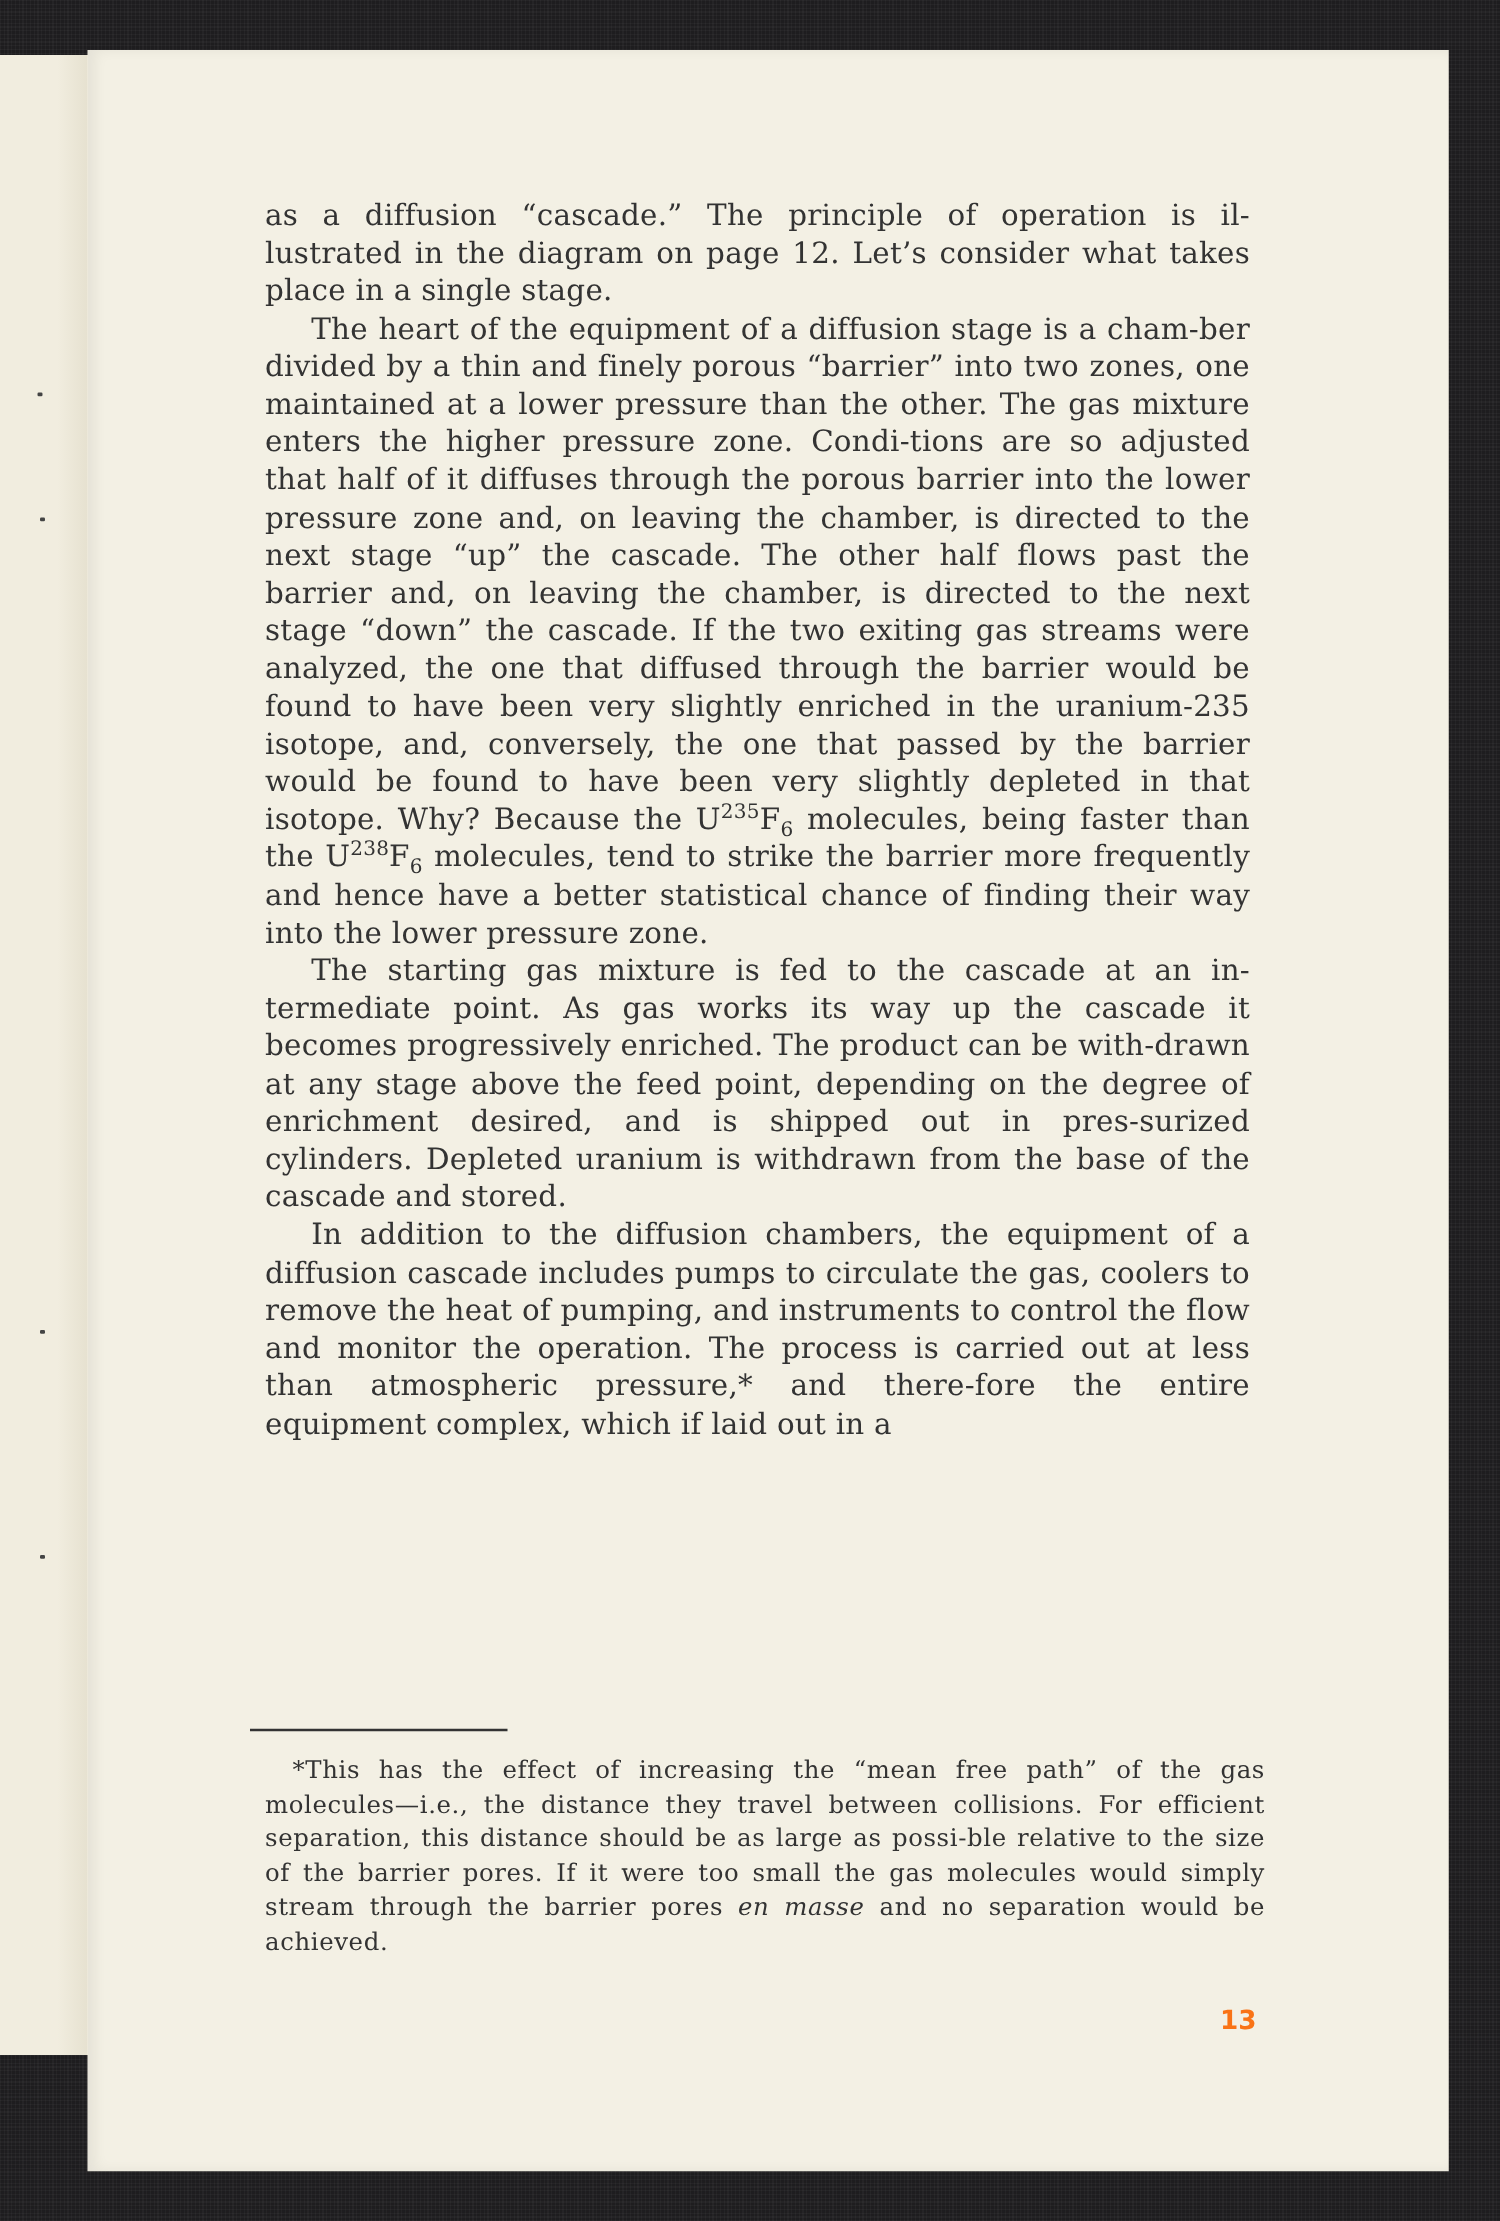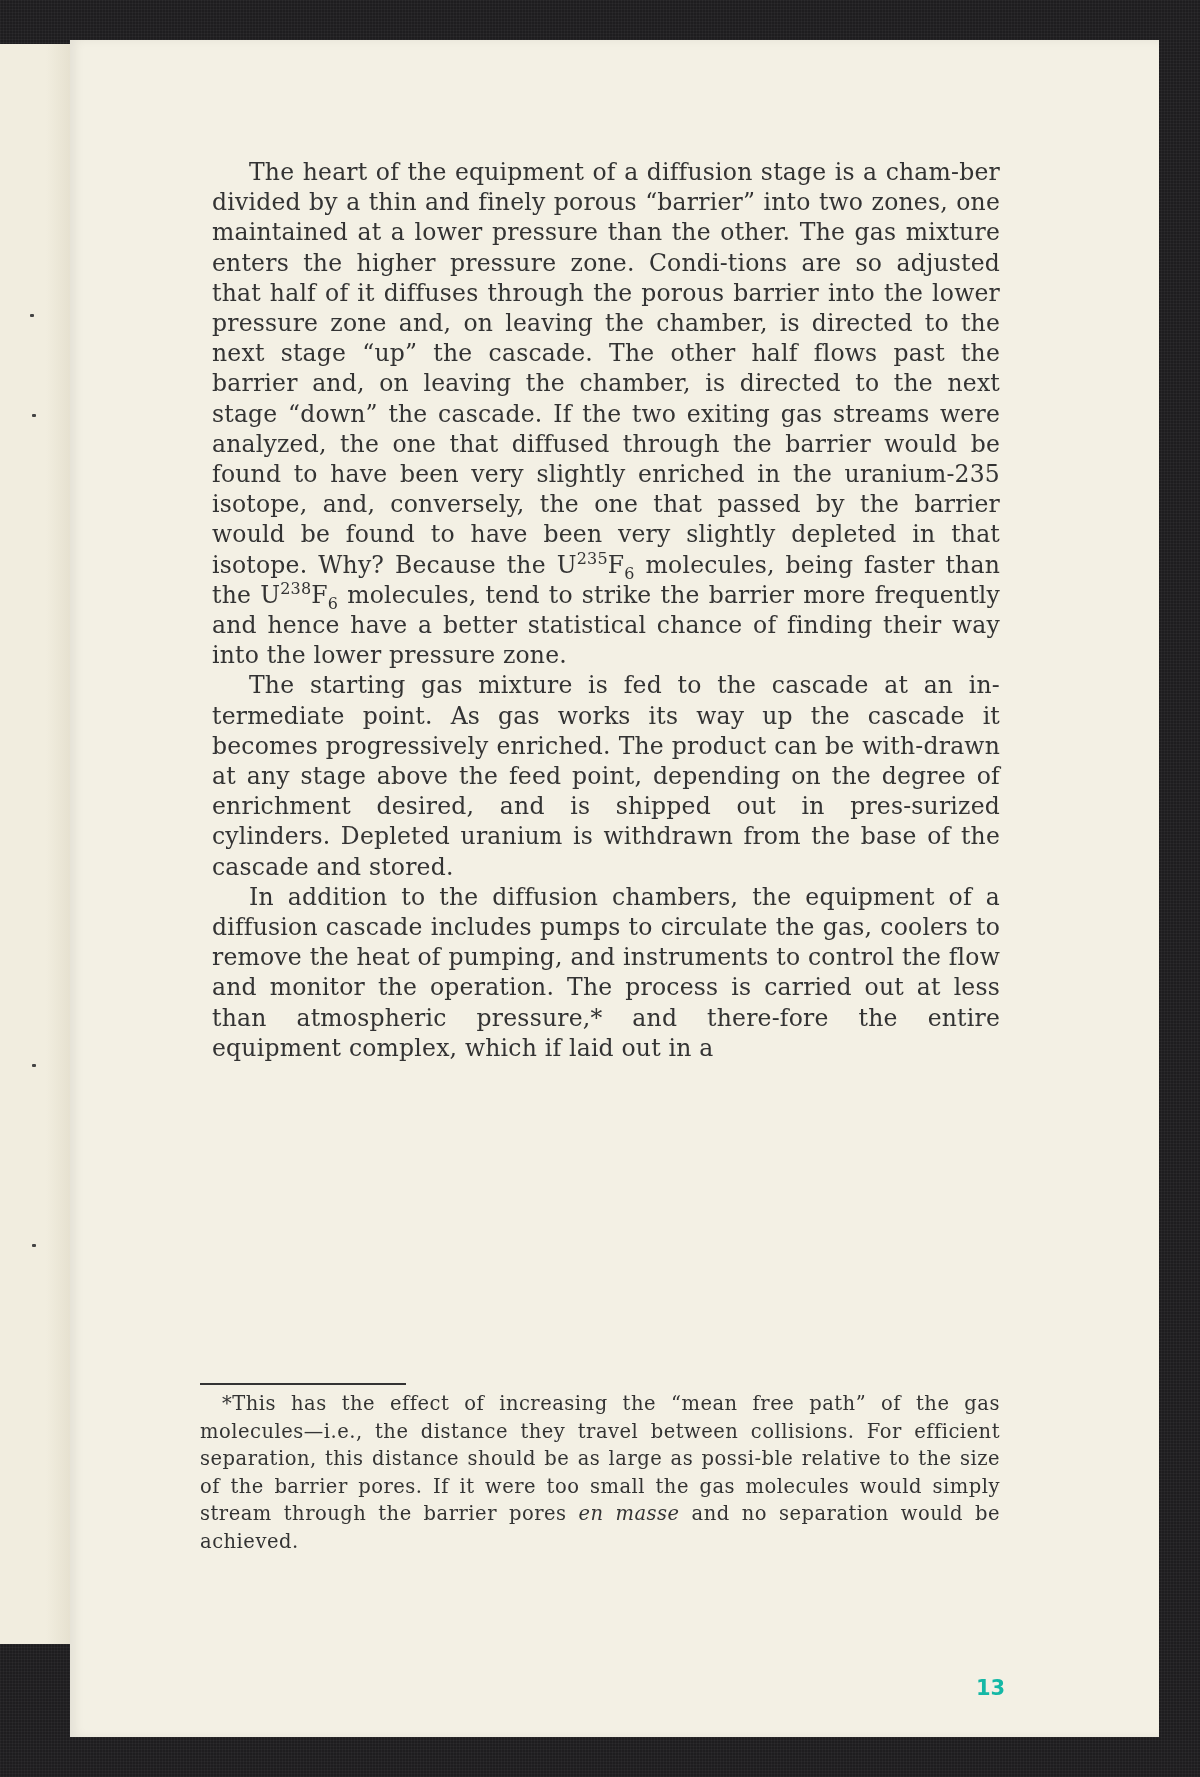--- a/index.html
+++ b/index.html
@@ -34,45 +34,46 @@
   }
   .para.indent { text-indent:37px; }
   sup, sub { font-size:16px; line-height:0; }
   .fn-rule {
     position:absolute; left:200px; top:1383px; width:206px; height:2px; background:#333;
   }
   .footnote {
     position:absolute; left:200px; top:1390px; width:800px;
     font-family:"DejaVu Serif", serif; color:#333;
     font-size:19.5px; line-height:27.5px; text-align:justify; letter-spacing:0.5px;
-    text-indent:22px; margin:0;
+    text-indent:22px; margin:12px;
   }
   .footnote em { font-style:italic; }
   .page-number {
-    position:absolute; left:976px; top:1676px;
-    font-family:"DejaVu Sans", sans-serif; font-weight:bold; font-size:21px; color:#14b8a6;
+    position:absolute; left:976px; top:1604px;
+    font-family:"DejaVu Sans", sans-serif; font-weight:bold; font-size:21px; color:#f97316;
   }
   .mark {
     position:absolute; width:4px; height:3px; background:#444; border-radius:1px;
   }
 </style>
 </head>
 <body>
 
 <div class="left-page">
   <div class="gutter"></div>
   <span class="mark" style="left:30px;top:270px;"></span>
   <span class="mark" style="left:32px;top:370px;"></span>
   <span class="mark" style="left:32px;top:1020px;"></span>
   <span class="mark" style="left:32px;top:1200px;"></span>
 </div>
 
 <div class="page"></div>
 
 <div class="content" id="body-text">
+    <p class="para"><span>as a diffusion “cascade.” The principle of operation is il-lustrated in the diagram on page 12. Let’s consider what takes place in a single stage.</span></p>
     <p class="para indent"><span>The heart of the equipment of a diffusion stage is a cham-ber divided by a thin and finely porous “barrier” into two zones, one maintained at a lower pressure than the other. The gas mixture enters the higher pressure zone. Condi-tions are so adjusted that half of it diffuses through the porous barrier into the lower pressure zone and, on leaving the chamber, is directed to the next stage “up” the cascade. The other half flows past the barrier and, on leaving the chamber, is directed to the next stage “down” the cascade. If the two exiting gas streams were analyzed, the one that diffused through the barrier would be found to have been very slightly enriched in the uranium-235 isotope, and, conversely, the one that passed by the barrier would be found to have been very slightly depleted in that isotope. Why? Because the U</span><sup>235</sup><span>F</span><sub>6</sub><span> molecules, being faster than the U</span><sup>238</sup><span>F</span><sub>6</sub><span> molecules, tend to strike the barrier more frequently and hence have a better statistical chance of finding their way into the lower pressure zone.</span></p>
     <p class="para indent"><span>The starting gas mixture is fed to the cascade at an in-termediate point. As gas works its way up the cascade it becomes progressively enriched. The product can be with-drawn at any stage above the feed point, depending on the degree of enrichment desired, and is shipped out in pres-surized cylinders. Depleted uranium is withdrawn from the base of the cascade and stored.</span></p>
     <p class="para indent"><span>In addition to the diffusion chambers, the equipment of a diffusion cascade includes pumps to circulate the gas, coolers to remove the heat of pumping, and instruments to control the flow and monitor the operation. The process is carried out at less than atmospheric pressure,* and there-fore the entire equipment complex, which if laid out in a</span></p>
   </div>
 
 <div class="fn-rule"></div>
 <p class="footnote" id="footnote"><span>*This has the effect of increasing the “mean free path” of the gas molecules—i.e., the distance they travel between collisions. For efficient separation, this distance should be as large as possi-ble relative to the size of the barrier pores. If it were too small the gas molecules would simply stream through the barrier pores </span><em>en masse</em><span> and no separation would be achieved.</span></p>
 
 <div class="page-number">13</div>
 

